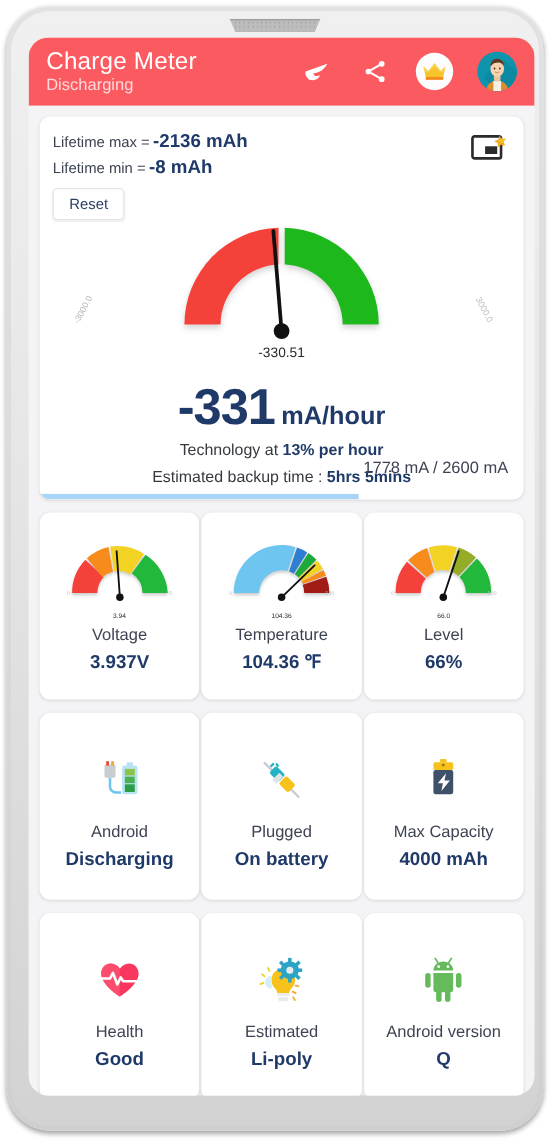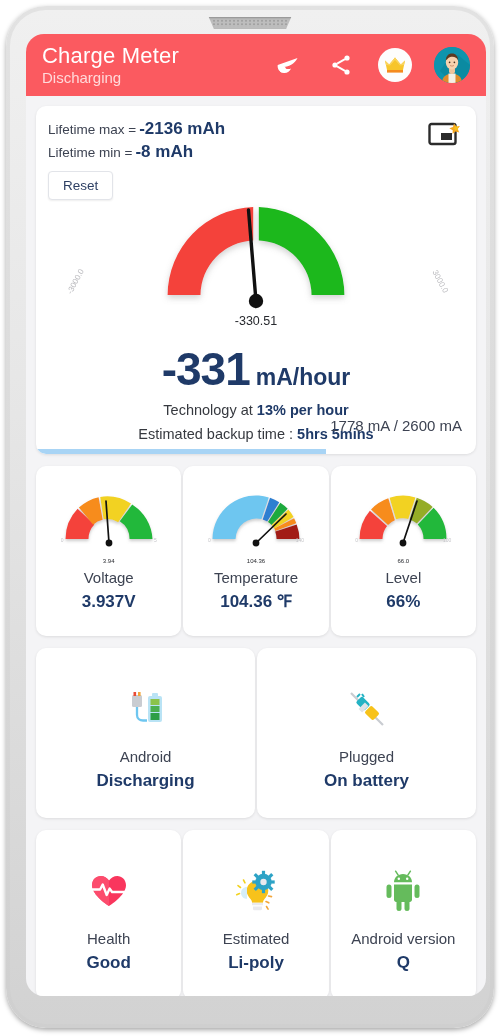--- a/index.html
+++ b/index.html
@@ -516,20 +516,33 @@
               <rect x="17" y="17" width="5" height="9" transform="rotate(45 19.5 21.5)" fill="#dfe3e7"></rect>
               <rect x="22" y="22" width="12" height="10" rx="2" transform="rotate(45 28 27)" fill="#f7c21b"></rect>
               <line x1="13" y1="11" x2="16" y2="8" stroke="#24b3c4" stroke-width="2"></line>
               <line x1="18" y1="8" x2="20" y2="11" stroke="#24b3c4" stroke-width="2"></line>
             </svg>
           </div>
           <div class="tile-label">Plugged</div>
           <div class="tile-value">On battery</div>
         </div>
 
+        <div class="card tile">
+          <div class="tile-icon">
+            <svg width="46" height="46" viewBox="0 0 46 46">
+              <rect x="14" y="7" width="18" height="7" rx="1.5" fill="#f7c21b"></rect>
+              <rect x="20" y="4" width="6" height="3" rx="1" fill="#f7c21b"></rect>
+              <path d="M21.6 9.5h2.8M23 8.1v2.8" stroke="#9c7b10" stroke-width="1.3"></path>
+              <rect x="14" y="14" width="18" height="22" rx="2" fill="#3f5169"></rect>
+              <path d="M25.5 17l-7.5 9h4.6l-1.3 7 7.7-9.4h-5z" fill="#ffffff"></path>
+            </svg>
+          </div>
+          <div class="tile-label">Max Capacity</div>
+          <div class="tile-value">4000 mAh</div>
+        </div>
       </div>
 
       <div class="grid-row">
 
         <div class="card tile">
           <div class="tile-icon">
             <svg width="46" height="46" viewBox="0 0 46 46">
               <path d="M23 38S6 27.5 6 17.2C6 11.6 10.2 8 14.7 8c3.4 0 6.4 2 8.3 4.6C24.9 10 27.9 8 31.3 8 35.8 8 40 11.6 40 17.2 40 27.5 23 38 23 38z" fill="#f9365d"></path>
               <path d="M23 38S6 27.5 6 17.2C6 11.6 10.2 8 14.7 8c3.4 0 6.4 2 8.3 4.6V38z" fill="#fd5070" opacity=".85"></path>
               <path d="M6.5 21.5h7.6l2.6-5 4 10.5 3-6.4 2.4 3.4h13.2" stroke="#ffffff" stroke-width="2.4" fill="none" stroke-linejoin="round" stroke-linecap="round"></path>

